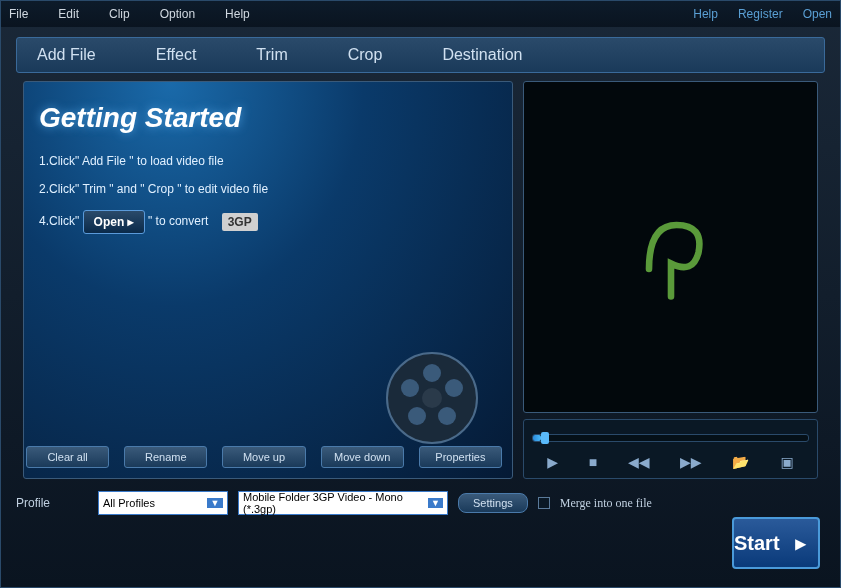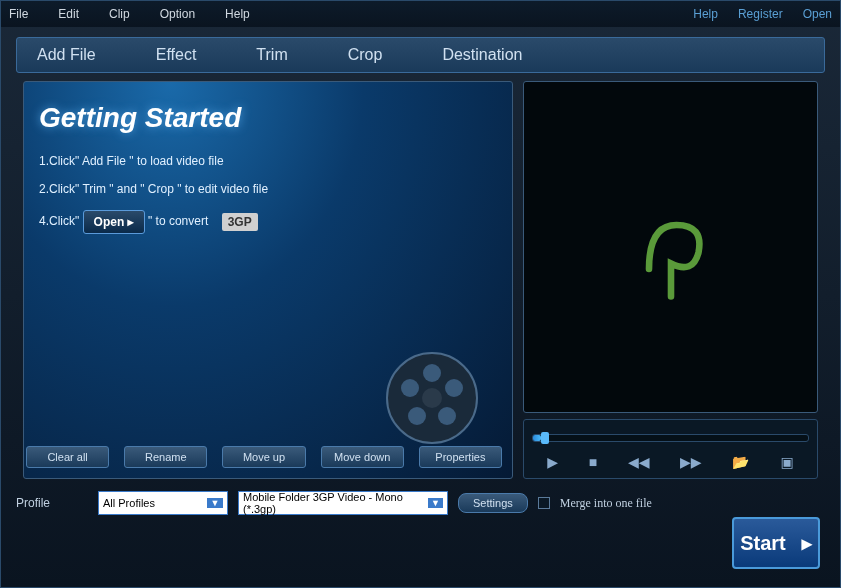--- a/index.html
+++ b/index.html
@@ -39,21 +39,21 @@
 .lbl { color: #c0d0e0; font-size: 12px; width: 72px; }
 .combo { height: 24px; background: #fff; border: 1px solid #3a7aca; font-size: 11px; padding: 0 4px; display: flex; align-items: center; justify-content: space-between; }
 .combo .arrow { background: #3a7aca; color: #fff; width: 16px; text-align: center; font-size: 9px; }
 .combo1 { width: 130px; }
 .combo2 { width: 210px; }
 .small-btn { height: 20px; padding: 0 14px; background: linear-gradient(to bottom, #3a5a7a, #1a3a5a); border: 1px solid #4a7aaa; color: #d0e0f0; font-size: 11px; border-radius: 8px; cursor: pointer; }
 .chk { width: 12px; height: 12px; border: 1px solid #5a7a9a; background: #0a1825; display: inline-block; }
 .chklbl { color: #c0d0e0; font-size: 12px; font-family: Liberation Serif, serif; }
 .textbox { height: 20px; flex: 1; max-width: 340px; background: #fff; border: 1px solid #3a7aca; font-size: 11px; padding: 0 4px; display: flex; align-items: center; color: #000; }
 .startbox { position: absolute; right: 20px; bottom: 18px; }
-.big-start { width: 88px; height: 52px; background: linear-gradient(to bottom, #2a5a9a, #0a3a7a); border: 2px solid #4a9ada; color: #fff; font-size: 20px; font-weight: bold; border-radius: 4px; cursor: pointer; display: flex; align-items: center; justify-content: center; gap: 16px; }
+.big-start { width: 88px; height: 52px; background: linear-gradient(to bottom, #2a5a9a, #0a3a7a); border: 2px solid #4a9ada; color: #fff; font-size: 20px; font-weight: bold; border-radius: 4px; cursor: pointer; display: flex; align-items: center; gap: 16px; }
 .body-rel { position: relative; }
 </style>
 </head>
 <body>
 
 <div class="window body-rel">
 
   <div class="menubar">
     <div class="menu-left">
       <span class="menuitem">File</span>

